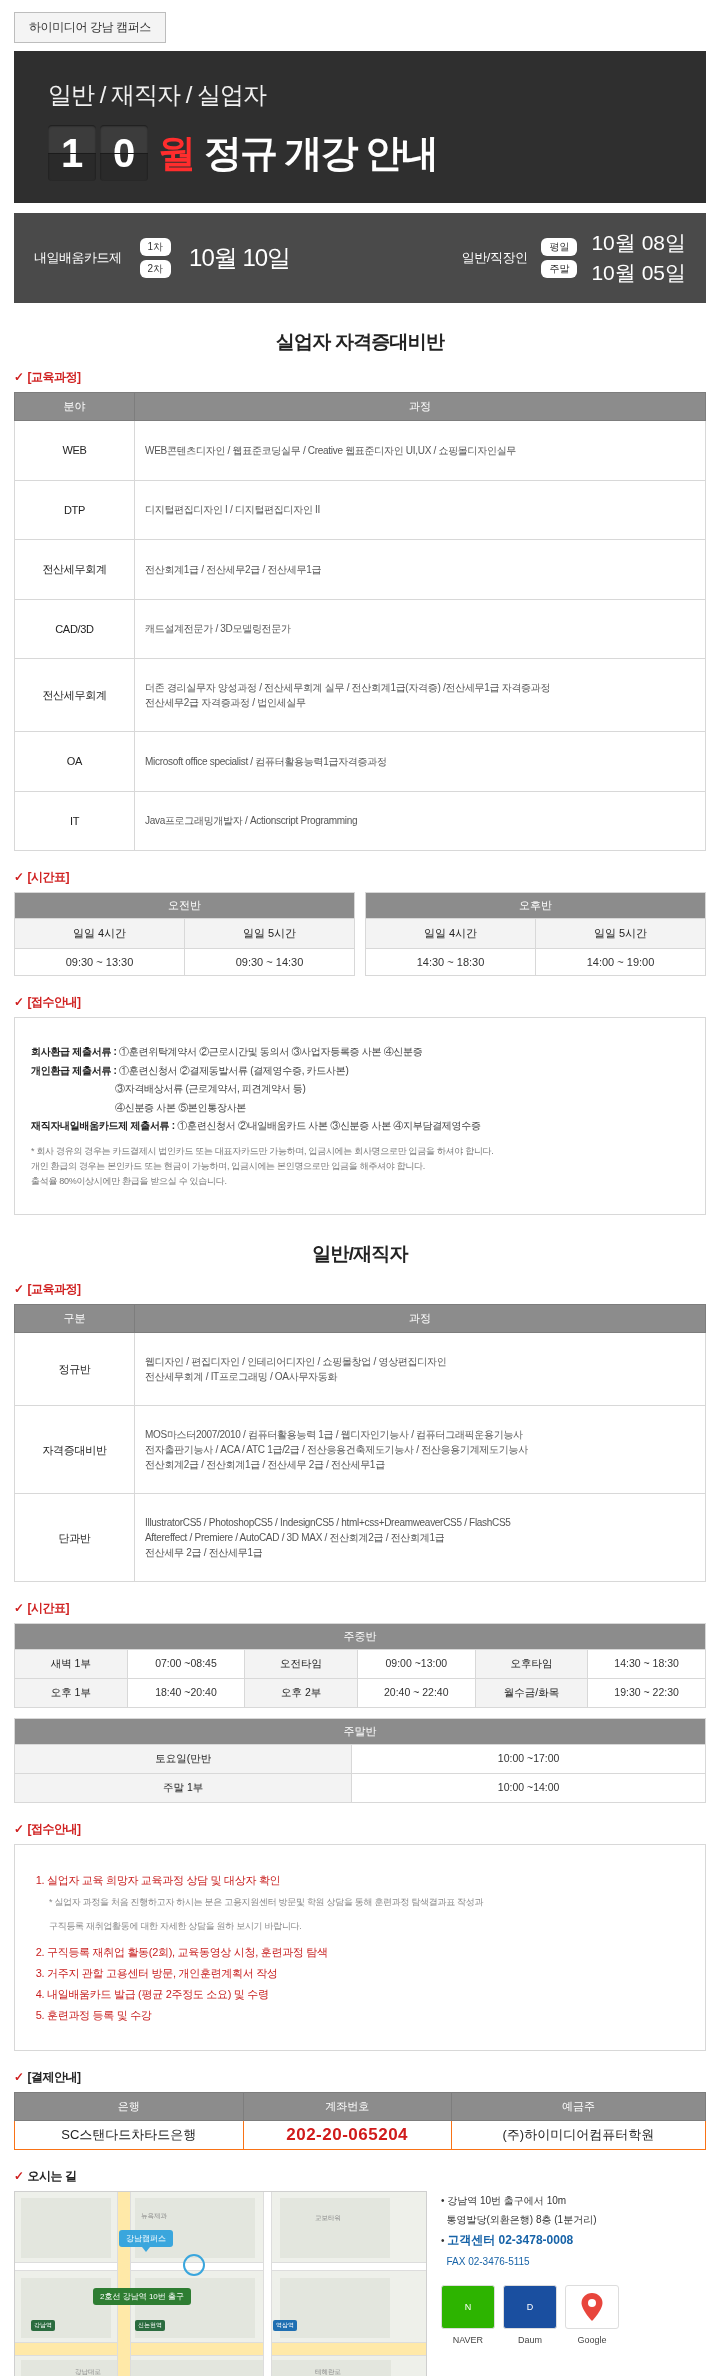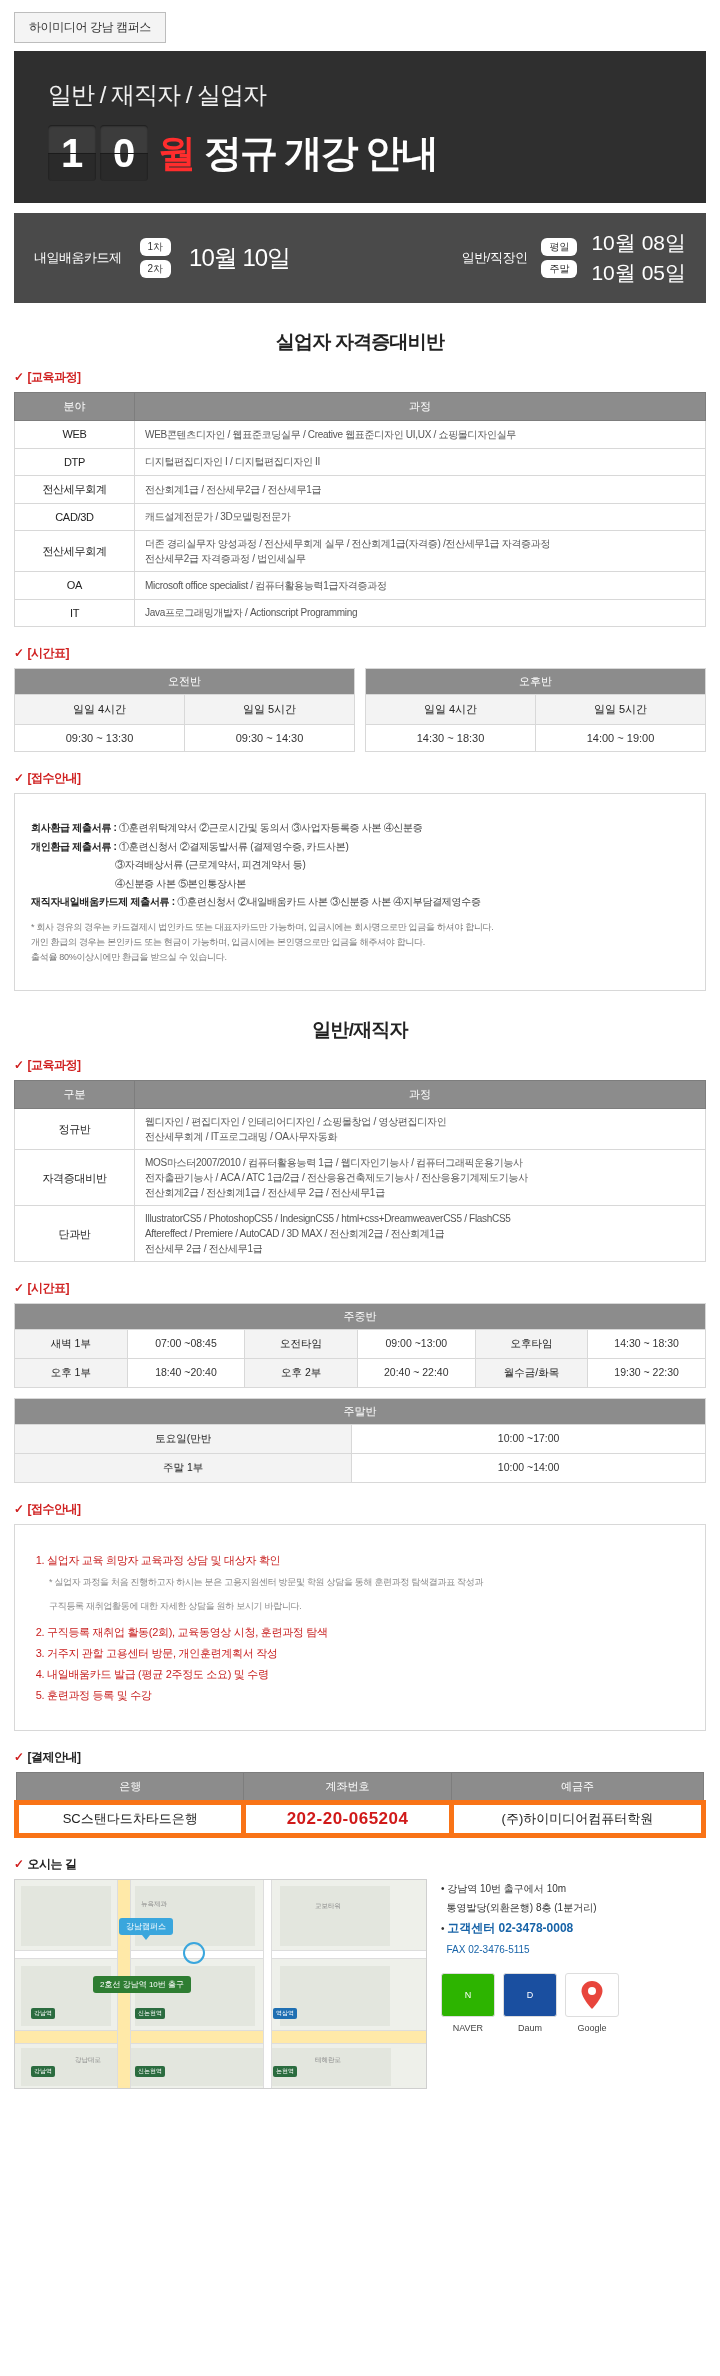--- a/index.html
+++ b/index.html
@@ -105,21 +105,21 @@
   table.grid th {
     background:#8c8c8c;
     color:#fff;
     font-weight:normal;
     font-size:11px;
     padding:6px 4px;
     border:1px solid #7d7d7d;
   }
   table.grid td {
     border:1px solid #d8d8d8;
-    padding:5px 10px;
+    padding:21px 10px;
     vertical-align:middle;
     line-height:1.5;
     letter-spacing:-0.3px;
   }
   table.grid td.cat {
     text-align:center;
     color:#222;
     font-size:11px;
     width:120px;
     background:#fff;
@@ -176,21 +176,21 @@
   table.pay {
     width:calc(100% - 28px);
     margin:0 14px 18px 14px;
     border-collapse:collapse;
   }
   table.pay th {
     background:#8c8c8c; color:#fff; font-weight:normal; font-size:11px;
     padding:6px; border:1px solid #7d7d7d;
   }
   table.pay td {
-    border:5px solid #f97316; text-align:center; padding:4px 6px; font-size:13px; color:#222;
+    border:1px solid #f97316; text-align:center; padding:4px 6px; font-size:13px; color:#222;
   }
   table.pay td.acct { color:#d01a1a; font-size:17px; font-weight:bold; letter-spacing:0.5px; }
 
   
   .map-row { display:flex; gap:10px; margin:0 14px 20px 14px; }
   .map {
     position:relative;
     flex:1.55;
     height:210px;
     background:#eef0ea;

